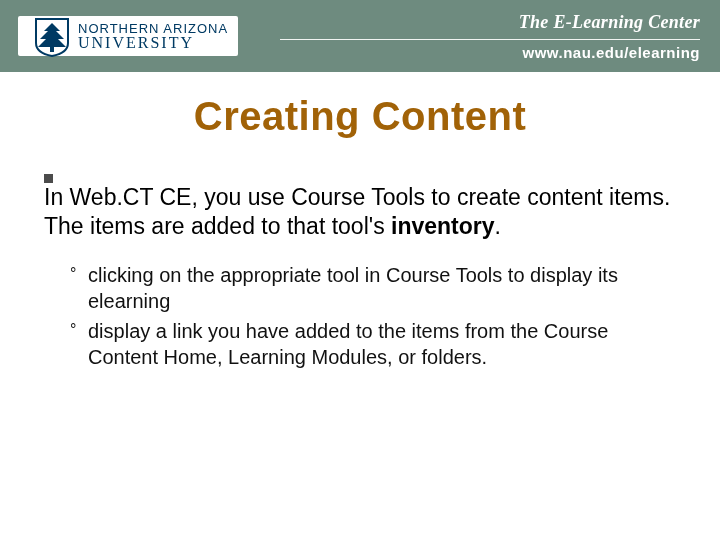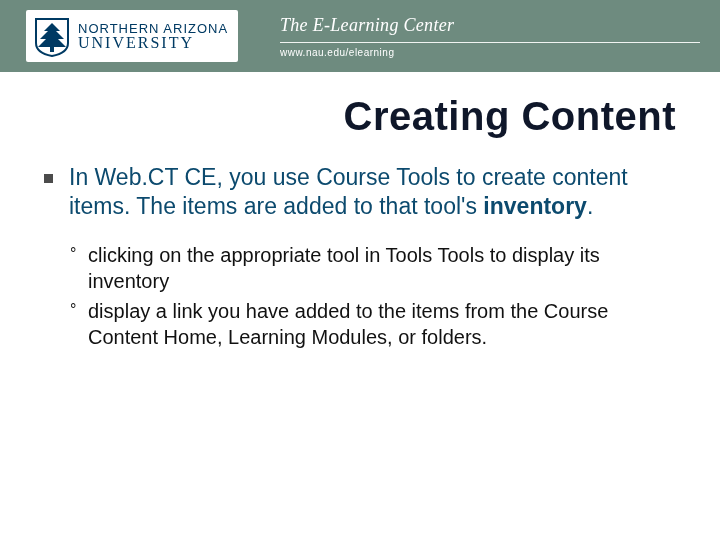--- a/index.html
+++ b/index.html
@@ -17,24 +17,23 @@
     display: flex;
     align-items: center;
     justify-content: space-between;
     padding: 0 20px 0 18px;
     position: relative;
   }
   .logo-block {
     display: flex;
     align-items: center;
     background: #ffffff;
-    padding: 6px 10px 4px 8px;
+    padding: 6px 10px 4px 16px;
     border-radius: 2px;
-    height: 52px;
-    margin-left: 8px;
+    height: 40px;
   }
   .logo-mark {
     width: 36px;
     height: 40px;
     margin-right: 8px;
     flex-shrink: 0;
   }
   .logo-text {
     display: flex;
     flex-direction: column;
@@ -49,68 +48,71 @@
   .logo-line2 {
     color: #003a63;
     font-size: 16px;
     font-weight: 400;
     letter-spacing: 2px;
     font-family: Liberation Serif, serif;
   }
   .header-right {
     display: flex;
     flex-direction: column;
+    align-items: flex-end;
     color: #ffffff;
+    font-weight: bold;
   }
   .header-right .center-name {
     font-family: Georgia, 'Times New Roman', serif;
     font-size: 18px;
     font-style: italic;
     margin-bottom: 6px;
     letter-spacing: 0.3px;
   }
   .header-right .divider {
     width: 420px;
     height: 1px;
     background: #ffffff;
     margin-bottom: 4px;
     opacity: 0.9;
   }
   .header-right .url {
-    font-size: 10px;
+    font-size: 15px;
     letter-spacing: 0.5px;
   }
   .topline {
     position: absolute;
     top: 4px;
     left: 0;
     width: 100%;
     height: 2px;
     background: #6e8b7f;
   }
   .content {
     padding: 22px 44px 0 44px;
   }
   .title {
-    text-align: right;
+    text-align: center;
     font-size: 40px;
     font-weight: bold;
-    color: #0f172a;
+    color: #a16207;
     margin-bottom: 24px;
     letter-spacing: 0.5px;
   }
   .bullet-list {
     list-style: none;
   }
   .bullet-item {
     display: flex;
     margin-bottom: 20px;
     font-size: 23px;
-    color: #0c4a6e;
+    color: #000000;
     line-height: 1.28;
+    flex-direction: column;
   }
   .bullet-mark {
     width: 9px;
     height: 9px;
     background: #4b4b4b;
     flex-shrink: 0;
     margin-top: 11px;
     margin-right: 16px;
   }
   .bullet-text { flex: 1; }
@@ -167,20 +169,20 @@
       <span class="bullet-mark"></span>
       <span class="bullet-text">
         <span>In Web.CT CE, you use Course Tools to create content items. The items are added to that tool's </span><span class="bold">inventory</span><span>.</span>
       </span>
     </li>
   </ul>
 
   <ul class="sub-list">
     <li class="sub-item">
       <span class="sub-mark">°</span>
-      <span class="sub-text">clicking on the appropriate tool in Tools Tools to display its inventory</span>
+      <span class="sub-text">clicking on the appropriate tool in Course Tools to display its elearning</span>
     </li>
     <li class="sub-item">
       <span class="sub-mark">°</span>
       <span class="sub-text">display a link you have added to the items from the Course Content Home, Learning Modules, or folders.</span>
     </li>
   </ul>
 </div>
 
 </body></html>

